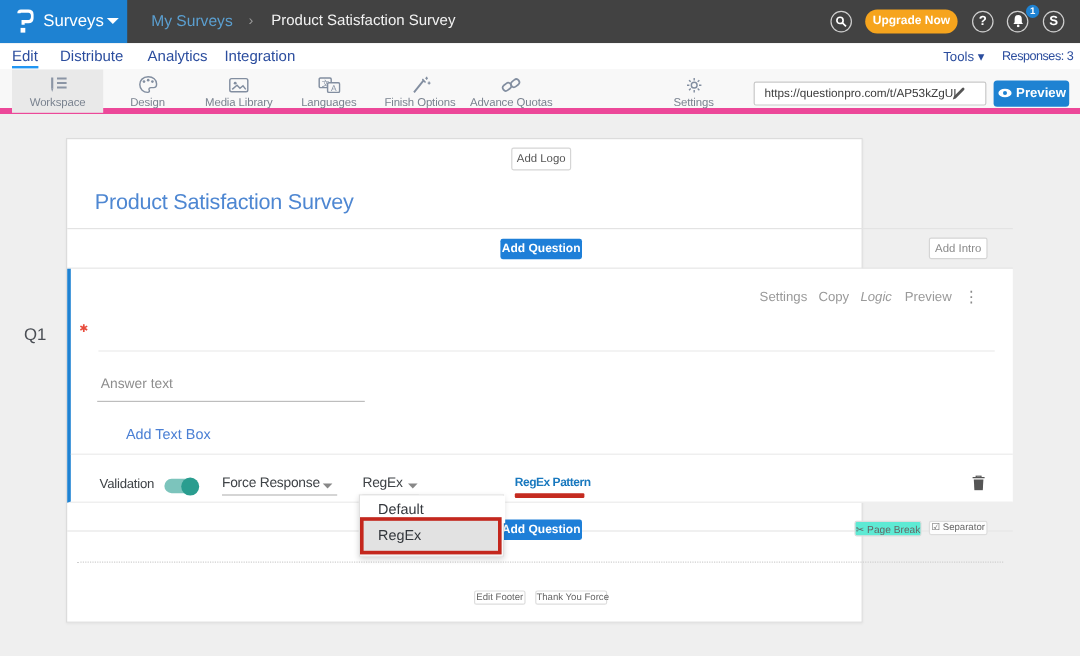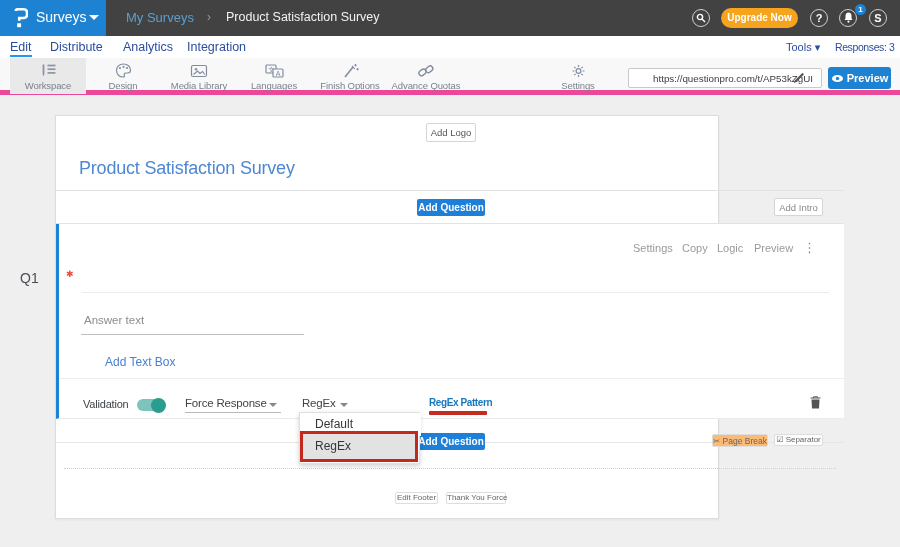--- a/index.html
+++ b/index.html
@@ -23,21 +23,21 @@
 #navrow { position:absolute; left:0; top:36px; width:900px; height:22px; background:#ffffff; }
 .navlink { position:absolute; top:4px; font-size:12.5px; color:#2b4d9e; font-weight:normal; white-space:nowrap; }
 #editlink { border-bottom:2px solid #2196f3; padding-bottom:1px; }
 
 
 #toolbar { position:absolute; left:0; top:58px; width:900px; height:37px; background:#f8f8f8; border-bottom:5px solid #ec4899; }
 .tcell { position:absolute; top:0; height:36px; width:76px; text-align:center; }
 .tcell.sel { background:#e9e9e9; }
 .tcell svg { display:block; margin:5px auto 0 auto; }
 .tlabel { font-size:9.5px; color:#79828f; margin-top:1px; letter-spacing:-0.1px; }
-#urlbox { position:absolute; left:628px; top:10px; width:194px; height:20px; background:#fff; border:1px solid #c9c9c9; border-radius:2px; font-size:9.8px; color:#3c3c3c; line-height:19px; padding-left:24px; padding-right:24px; white-space:nowrap; overflow:hidden;}
+#urlbox { position:absolute; left:628px; top:10px; width:194px; height:20px; background:#fff; border:1px solid #c9c9c9; border-radius:2px; font-size:9.8px; color:#3c3c3c; line-height:19px; padding-left:8px; padding-right:24px; white-space:nowrap; overflow:hidden;}
 #pencil { position:absolute; left:793px; top:14px; }
 #previewbtn { position:absolute; left:828px; top:9px; width:63px; height:22px; background:#1e82d2; border-radius:3px; color:#fff; font-size:11px; font-weight:bold; text-align:center; line-height:22px; }
 
 
 #card { position:absolute; left:55px; top:115px; width:664px; height:404px; background:#fff; border:1px solid #dcdcdc; box-shadow:0 1px 2px rgba(0,0,0,0.05); }
 #addlogo { position:absolute; left:370px; top:7px; width:50px; height:19px; background:#fff; border:1px solid #d5d5d5; border-radius:2px; font-size:9.5px; color:#555; text-align:center; line-height:18px; }
 #cardtitle { position:absolute; left:23px; top:42px; font-size:18px; letter-spacing:-0.2px; color:#4e87d2; }
 #titlesep { position:absolute; left:0; top:74px; width:788px; border-top:1px solid #e3e3e3; }
 #addq1 { position:absolute; left:361px; top:83px; width:68px; white-space:nowrap; font-stretch:condensed; height:17px; background:#1e7fd8; border-radius:2px; color:#fff; font-size:10px; font-weight:bold; text-align:center; line-height:17px; }
 #addintro { position:absolute; left:718px; top:82px; width:49px; height:18px; background:#fff; border:1px solid #d5d5d5; border-radius:2px; font-size:9.5px; color:#8a8a8a; text-align:center; line-height:17px; }
@@ -66,21 +66,21 @@
 #trash { position:absolute; left:751px; top:172px; }
 
 
 #dropdown { position:absolute; left:299px; top:412px; width:121px; height:52px; background:#fff; border:1px solid #e0e0e0; box-shadow:0 2px 5px rgba(0,0,0,0.18); z-index:5; }
 #dditem1 { position:absolute; left:0; top:0; width:121px; height:23px; font-size:12px; color:#33373c; line-height:23px; padding-left:15px; background:#fff;}
 #dditem2 { position:absolute; left:300px; top:431px; width:118px; height:31px; background:#e2e2e2; border:3px solid #c4271d; font-size:12px; color:#33373c; line-height:25px; padding-left:12px; z-index:6; }
 
 
 #dashline1 { position:absolute; left:0; top:326px; width:788px; border-top:1px solid #e6e6e6; }
 #addq2 { position:absolute; left:361px; top:317px; width:68px; white-space:nowrap; font-stretch:condensed; height:17px; background:#1e7fd8; border-radius:2px; color:#fff; font-size:10px; font-weight:bold; text-align:center; line-height:17px; }
-#pagebreak { position:absolute; left:656px; top:318px; width:56px; white-space:nowrap; height:13px; background:#fdba74; border:1px solid #ddd; border-radius:2px; font-size:8.5px; color:#666; text-align:right; line-height:12px; }
+#pagebreak { position:absolute; left:656px; top:318px; width:56px; white-space:nowrap; height:13px; background:#5eead4; border:1px solid #ddd; border-radius:2px; font-size:8.5px; color:#666; text-align:right; line-height:12px; }
 #separator { position:absolute; left:718px; top:318px; width:49px; white-space:nowrap; height:12px; background:#fdfdfd; border:1px solid #ddd; border-radius:2px; font-size:8px; color:#666; text-align:center; line-height:10px; }
 #dotline { position:absolute; left:8px; top:352px; width:772px; border-top:1px dotted #cfcfcf; }
 #editfooter { position:absolute; left:339px; top:376px; width:43px; white-space:nowrap; height:12px; background:#fff; border:1px solid #ddd; border-radius:2px; font-size:8px; color:#666; text-align:center; line-height:10px; }
 #thankyou { position:absolute; left:390px; top:376px; width:60px; white-space:nowrap; height:12px; background:#fff; border:1px solid #ddd; border-radius:2px; font-size:8px; color:#666; text-align:center; line-height:10px; }
 
 #q1label { position:absolute; left:20px; top:270px; font-size:14px; color:#4a4e54; }
 </style>
 </head>
 <body>
 <div id="stage">
@@ -208,21 +208,21 @@
     <div id="addlogo">Add Logo</div>
     <div id="cardtitle">Product Satisfaction Survey</div>
     <div id="titlesep"></div>
     <div id="addq1">Add Question</div>
     <div id="addintro">Add Intro</div>
     <div id="row2sep"></div>
 
     <div id="qblock">
       <span class="qtool" style="left:574px;">Settings</span>
       <span class="qtool" style="left:623px;">Copy</span>
-      <span class="qtool" style="left:658px;">Logic</span>
+      <span class="qtool" style="left:658px;font-style:italic;">Logic</span>
       <span class="qtool" style="left:695px;">Preview</span>
       <span id="qdots">⋮</span>
       <span id="qstar">✱</span>
       <div id="qtline"></div>
       <span id="anstext">Answer text</span>
       <div id="ansline"></div>
       <span id="addtb">Add Text Box</span>
       <div id="valsep"></div>
       <span id="vallabel">Validation</span>
       <div id="toggle">

